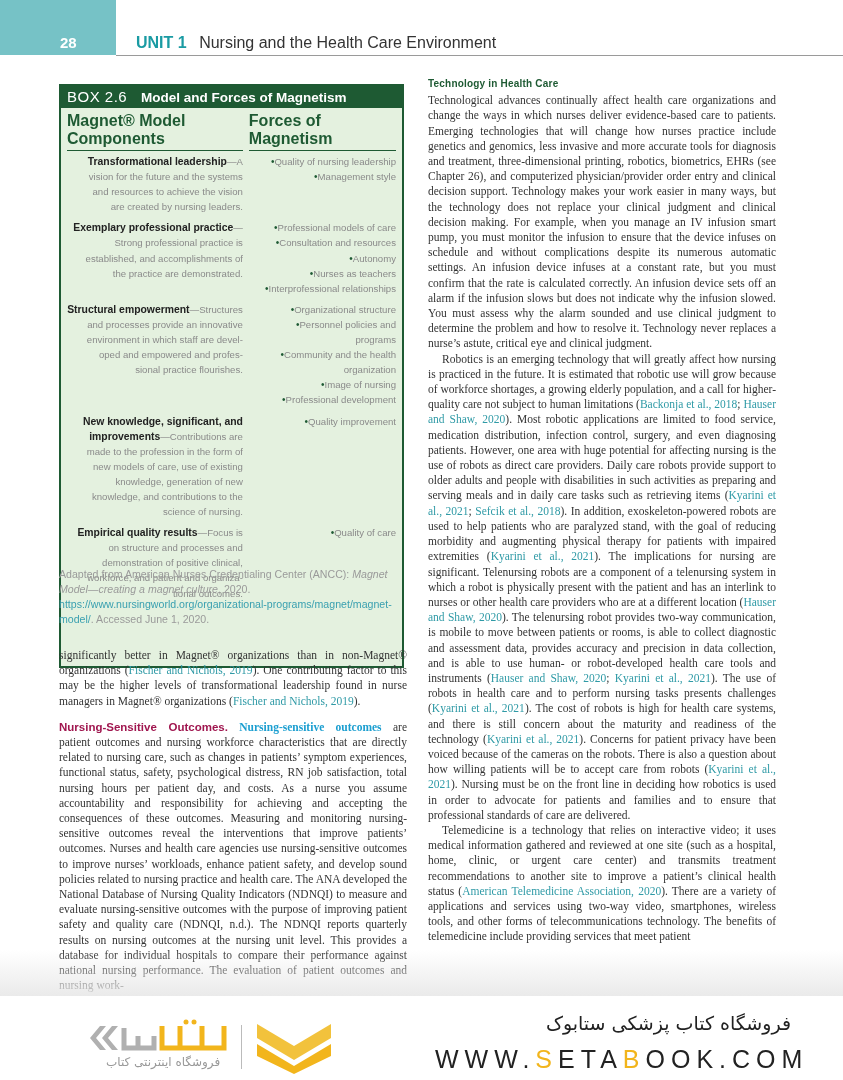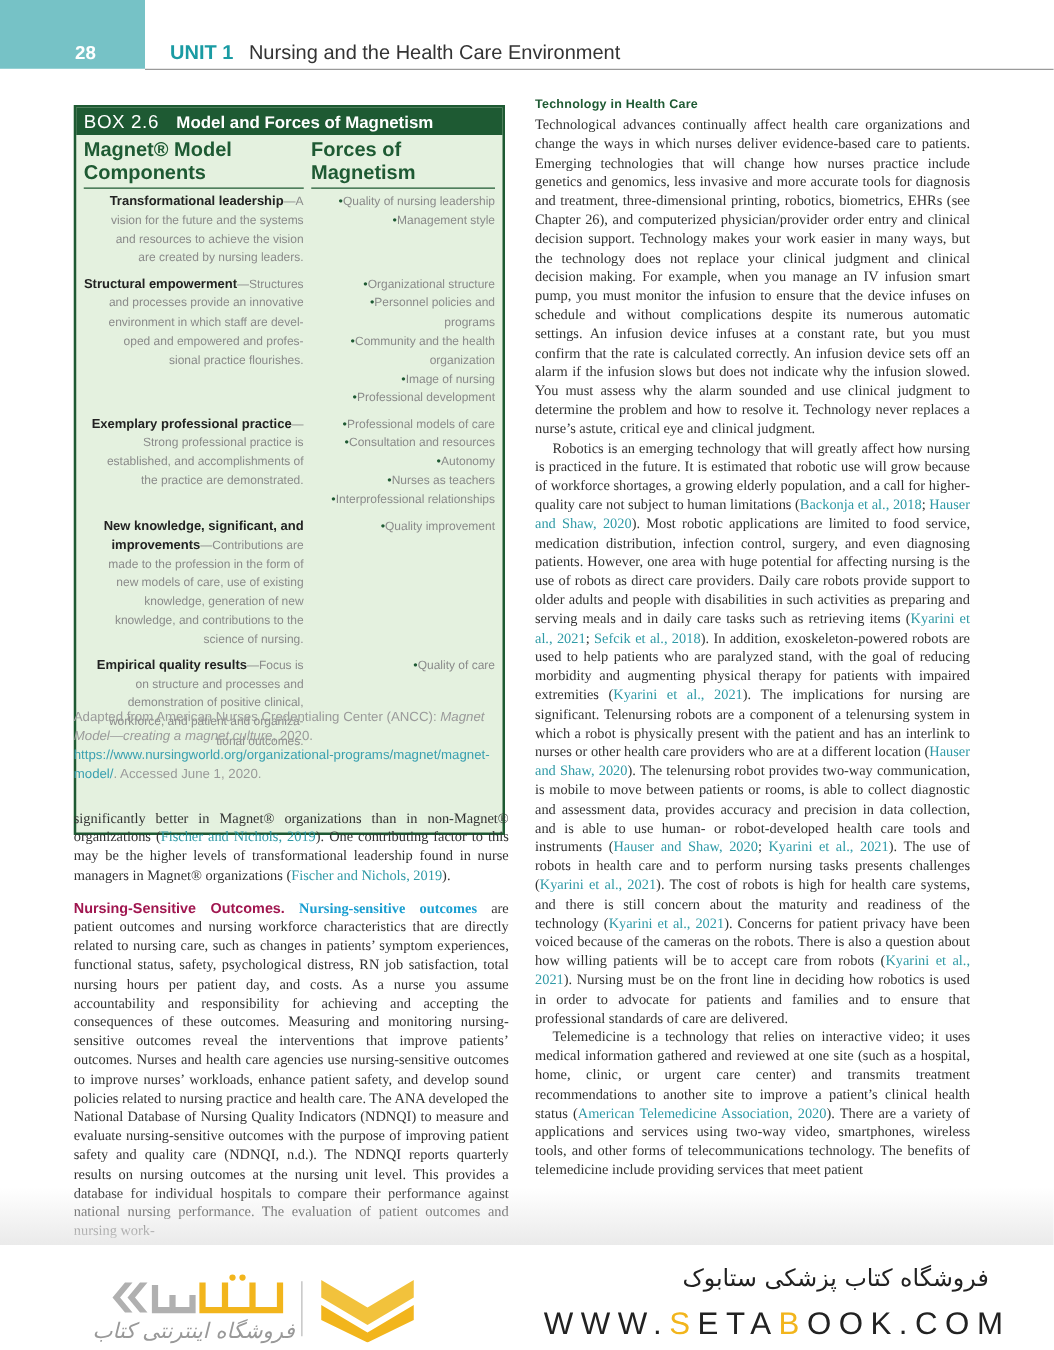--- a/index.html
+++ b/index.html
@@ -37,21 +37,21 @@
   .righttext { position: absolute; left: 428px; top: 76px; width: 348px; font-size: 11.5px; line-height: 15.2px; text-align: justify; color: #333; }
   .righttext h2 { margin: 0 0 2px 0; font-family: "Liberation Sans", sans-serif; font-size: 10px; font-weight: bold; color: #1e5a33; letter-spacing: 0.2px; }
   .righttext p { margin: 0; }
   .righttext p.ind { text-indent: 14px; }
 
   .fade { position: absolute; left: 0; top: 950px; width: 843px; height: 46px; background: linear-gradient(to bottom, rgba(255,255,255,0), rgba(232,232,232,0.9)); }
   .footer { position: absolute; left: 0; top: 996px; width: 843px; height: 84px; background: #fff; }
   .logo { position: absolute; left: 82px; top: 1018px; }
   .logo-mark { position: absolute; left: 255px; top: 1022px; width: 78px; height: 52px; }
   .logo-sep { position: absolute; left: 241px; top: 1025px; width: 1px; height: 44px; background: #bbb; }
-  .logo-fa { position: absolute; left: 74px; top: 1055px; font-family: "DejaVu Sans", sans-serif; font-size: 17px; color: #999; direction: rtl; font-style: italic; }
+  .logo-fa { position: absolute; left: 106px; top: 1055px; font-family: "DejaVu Sans", sans-serif; font-size: 12px; color: #999; direction: rtl; }
   .shop-fa { position: absolute; right: 52px; top: 1012px; font-family: "DejaVu Sans", sans-serif; font-size: 19px; color: #222; direction: rtl; }
   .url { position: absolute; left: 435px; top: 1045px; font-family: "Liberation Sans", sans-serif; font-size: 25px; letter-spacing: 6px; color: #222; }
   .url .hl { color: #f2b51c; }
 </style>
 </head>
 <body>
 
 <div class="teal-tab"></div>
 <div class="page-num">28</div>
 <div class="running-head">
@@ -73,40 +73,40 @@
       <div class="row" style="margin-top: 3px;">
         <div class="lc"><b>Transformational leadership</b><span>—A vision for the future and the systems and resources to achieve the vision are created by nursing leaders.</span></div>
         <div class="rc">
           <ul>
             <li>Quality of nursing leadership</li>
             <li>Management style</li>
           </ul>
         </div>
       </div>
       <div class="row" style="margin-top: 6px;">
+        <div class="lc"><b>Exemplary professional practice</b><span>— Strong professional practice is established, and accomplishments of the practice are demonstrated.</span></div>
+        <div class="rc">
+          <ul>
+            <li>Professional models of care</li>
+            <li>Consultation and resources</li>
+            <li>Autonomy</li>
+            <li>Nurses as teachers</li>
+            <li>Interprofessional relationships</li>
+          </ul>
+        </div>
+      </div>
+      <div class="row" style="margin-top: 6px;">
         <div class="lc"><b>Structural empowerment</b><span>—Structures and processes provide an innovative environment in which staff are devel-oped and empowered and profes-sional practice flourishes.</span></div>
         <div class="rc">
           <ul>
             <li>Organizational structure</li>
             <li>Personnel policies and programs</li>
             <li>Community and the health organization</li>
             <li>Image of nursing</li>
             <li>Professional development</li>
-          </ul>
-        </div>
-      </div>
-      <div class="row" style="margin-top: 6px;">
-        <div class="lc"><b>Exemplary professional practice</b><span>— Strong professional practice is established, and accomplishments of the practice are demonstrated.</span></div>
-        <div class="rc">
-          <ul>
-            <li>Professional models of care</li>
-            <li>Consultation and resources</li>
-            <li>Autonomy</li>
-            <li>Nurses as teachers</li>
-            <li>Interprofessional relationships</li>
           </ul>
         </div>
       </div>
       <div class="row" style="margin-top: 6px;">
         <div class="lc"><b>New knowledge, significant, and improvements</b><span>—Contributions are made to the profession in the form of new models of care, use of existing knowledge, generation of new knowledge, and contributions to the science of nursing.</span></div>
         <div class="rc">
           <ul>
             <li>Quality improvement</li>
           </ul>
         </div>

